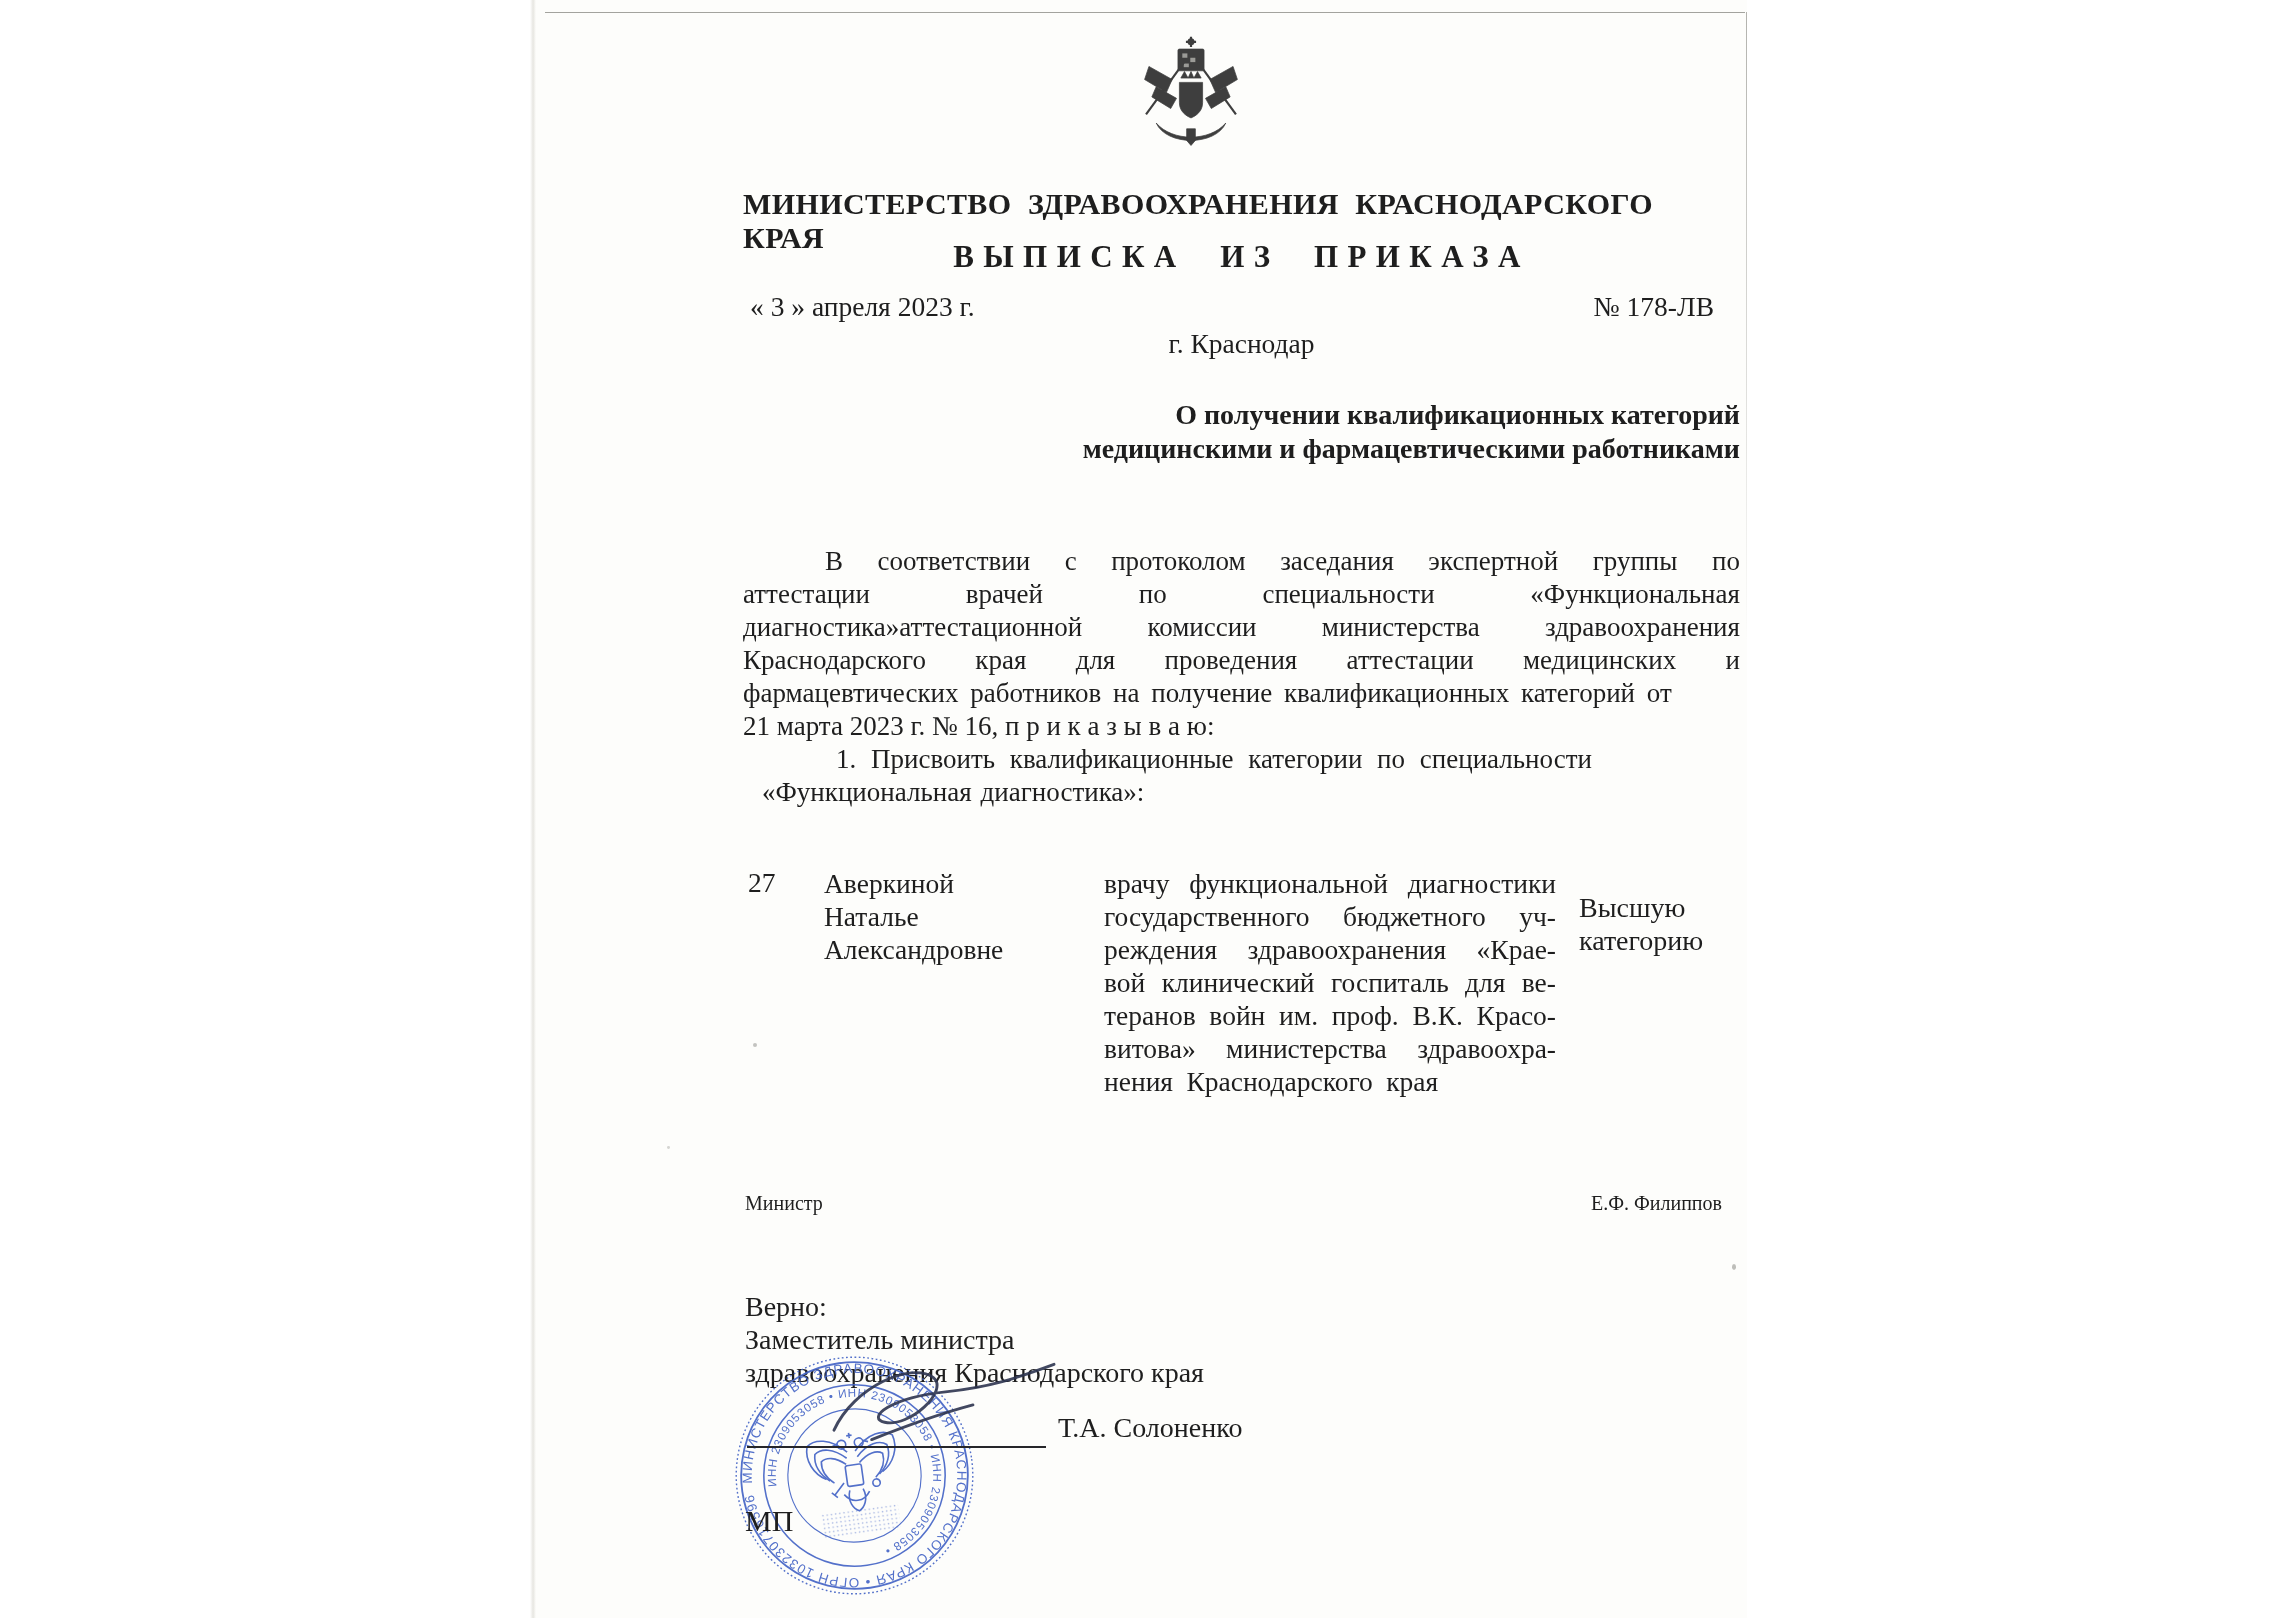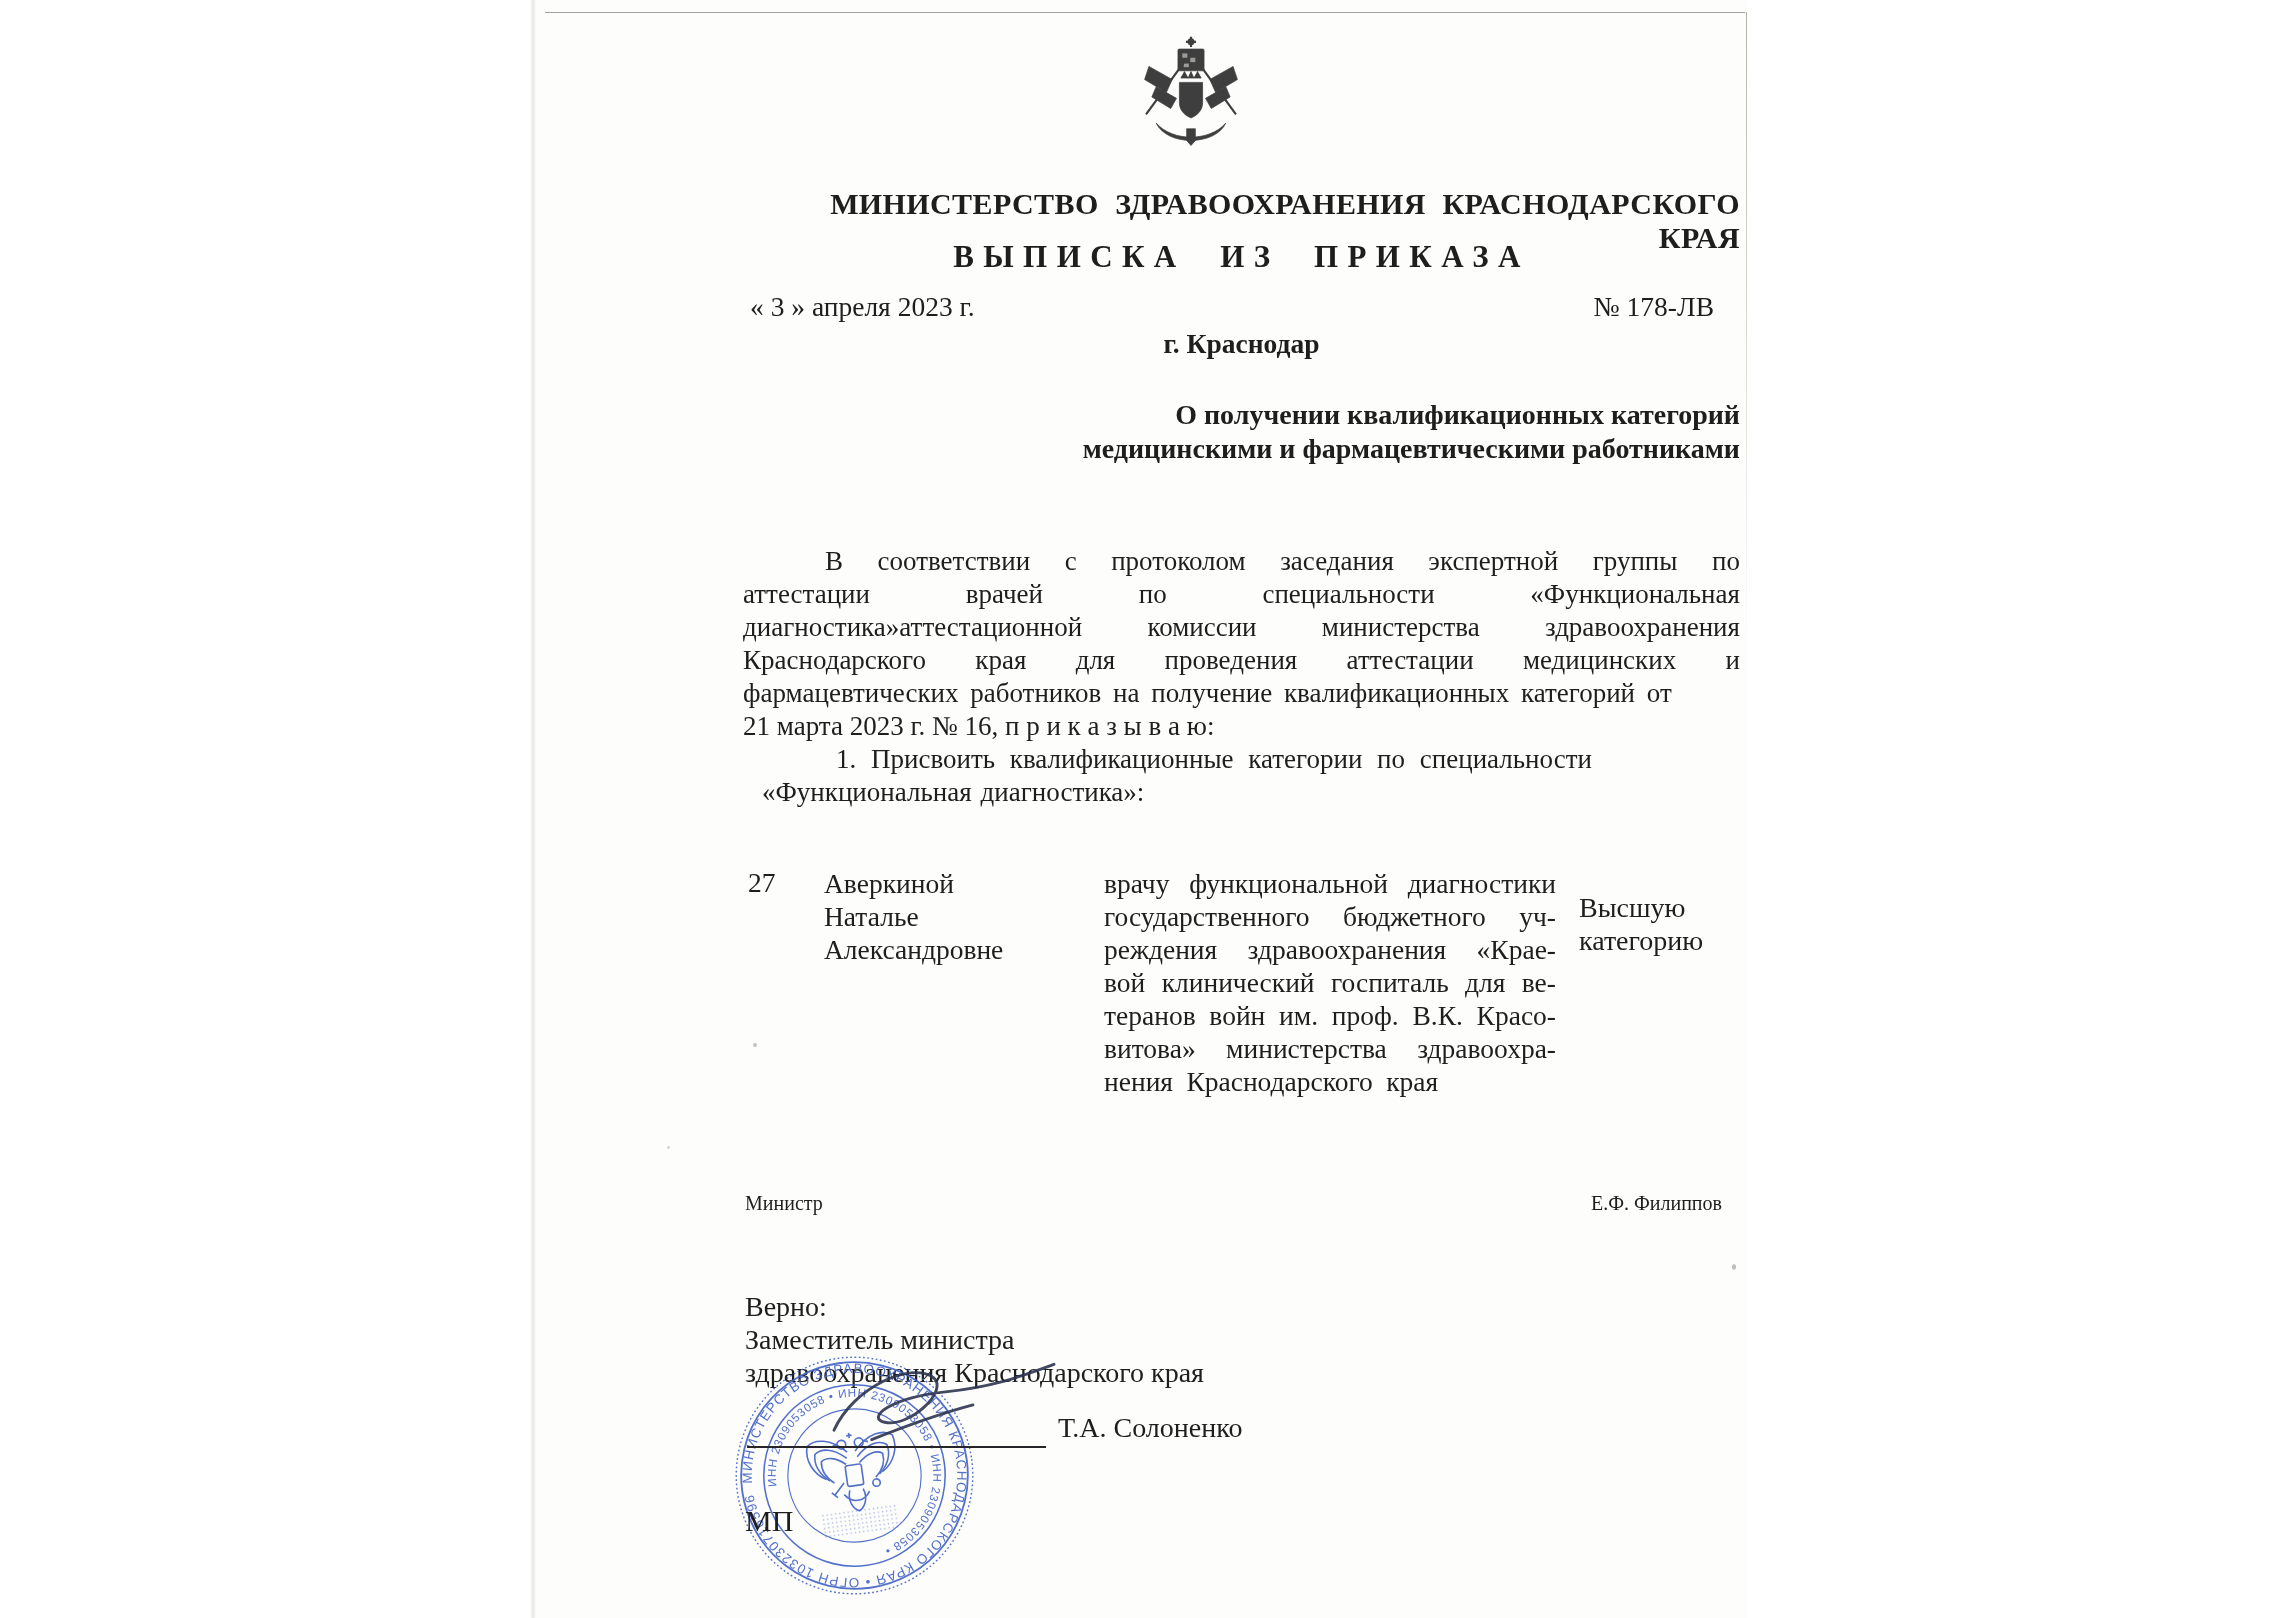--- a/index.html
+++ b/index.html
@@ -9,27 +9,27 @@
   }
   .page{position:absolute;left:533px;top:0;width:1214px;height:1618px;background:#fdfdfb;}
   .edge-top{position:absolute;left:12.3px;top:11.6px;width:1200px;height:1.4px;background:#a3a39e;}
   .edge-right{position:absolute;right:0px;top:11.6px;width:1.4px;height:630px;
     background:linear-gradient(#b3b3ae,rgba(255,255,255,0));}
   .edge-left{position:absolute;left:-2.9px;top:0;width:5.8px;height:100%;
     background:linear-gradient(90deg,rgba(208,206,196,0),rgba(203,201,191,.45),rgba(208,206,196,0));}
 
   .emblem{position:absolute;left:610px;top:36px;width:96px;height:116px;}
 
-  .header1{position:absolute;left:210px;top:187px;width:997px;text-align:right;
+  .header1{position:absolute;left:210px;top:187px;width:997px;text-align:left;
     font-size:30px;font-weight:700;letter-spacing:0.4px;word-spacing:8.7px;}
   .doctype{position:absolute;left:210px;top:239px;width:997px;text-align:center;
     font-size:31px;font-weight:700;letter-spacing:9.4px;word-spacing:17.4px;}
   .daterow{position:absolute;left:217px;top:291px;width:964px;display:flex;
     justify-content:space-between;font-size:27.5px;}
-  .city{position:absolute;left:210px;top:328px;width:997px;text-align:center;font-size:27.5px;font-weight:bold;}
+  .city{position:absolute;left:210px;top:328px;width:997px;text-align:center;font-size:27.5px;}
   .title{position:absolute;left:210px;top:398px;width:997px;text-align:right;
     font-size:28px;font-weight:700;line-height:34px;}
 
   .body-par{position:absolute;left:210px;top:545px;width:997px;font-size:27px;line-height:33px;}
   .jline{display:flex;justify-content:space-between;}
   .indent{padding-left:82px;}
   .l5{word-spacing:5px;}
   .l6{padding-left:93px;word-spacing:8px;}
   .l7{padding-left:19px;word-spacing:2.2px;}
 

